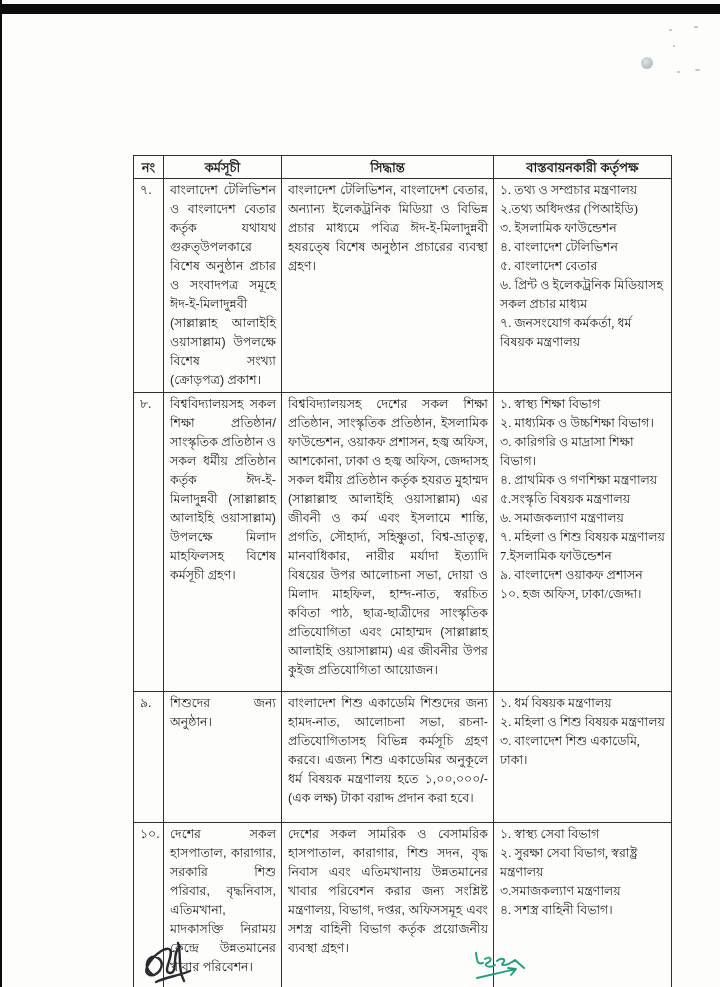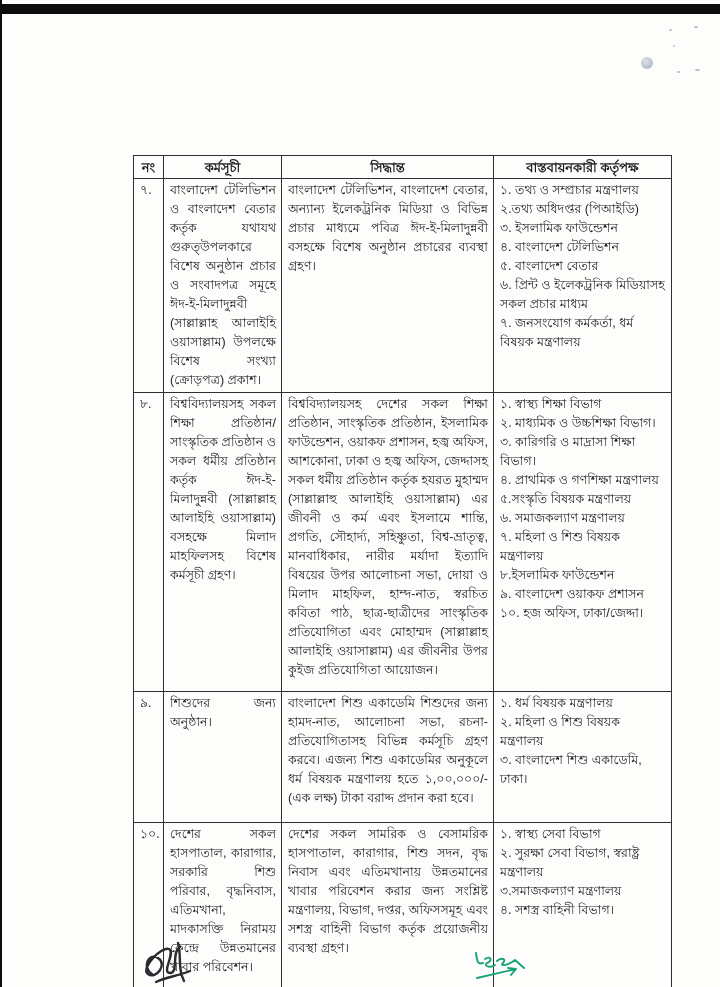--- a/index.html
+++ b/index.html
@@ -34,21 +34,21 @@
     vertical-align:top;
     padding:2px 5px 2px 6px;
     overflow:hidden;
   }
   table.doc th{
     font-weight:bold;text-align:center;vertical-align:middle;
     height:20px;padding:1px 2px;font-size:13px;
   }
   td.serial{padding-left:7px;text-align:left;}
   td.program,td.decision{text-align:justify;}
-  td.authorities{white-space:pre-line;}
+  td.authorities{white-space:pre-line;font-family:Liberation Serif, serif;}
   tr.h7  td{height:172px;}
   tr.h8  td{height:294px;}
   tr.h9  td{height:126px;}
   tr.h10 td{height:169px;}
 
   .sig{position:absolute;}
   .sig-left{left:138px;top:938px;}
   .sig-green{left:464px;top:948px;}
 </style>
 </head>
@@ -75,41 +75,41 @@
     <tbody>
         <tr>
       <th>নং</th>
       <th>কর্মসূচী</th>
       <th>সিদ্ধান্ত</th>
       <th>বাস্তবায়নকারী কর্তৃপক্ষ</th>
     </tr>
     <tr class="h7">
       <td class="serial">৭.</td>
       <td class="program">বাংলাদেশ টেলিভিশন ও বাংলাদেশ বেতার কর্তৃক যথাযথ গুরুত্উপলকারে বিশেষ অনুষ্ঠান প্রচার ও সংবাদপত্র সমূহে ঈদ-ই-মিলাদুন্নবী (সাল্লাল্লাহ আলাইহি ওয়াসাল্লাম) উপলক্ষে বিশেষ সংখ্যা (ক্রোড়পত্র) প্রকাশ।</td>
-      <td class="decision">বাংলাদেশ টেলিভিশন, বাংলাদেশ বেতার, অন্যান্য ইলেকট্রনিক মিডিয়া ও বিভিন্ন প্রচার মাধ্যমে পবিত্র ঈদ-ই-মিলাদুন্নবী বসহক্ষে বিশেষ অনুষ্ঠান প্রচারের ব্যবস্থা গ্রহণ।</td>
+      <td class="decision">বাংলাদেশ টেলিভিশন, বাংলাদেশ বেতার, অন্যান্য ইলেকট্রনিক মিডিয়া ও বিভিন্ন প্রচার মাধ্যমে পবিত্র ঈদ-ই-মিলাদুন্নবী হযরত্ষে বিশেষ অনুষ্ঠান প্রচারের ব্যবস্থা গ্রহণ।</td>
       <td class="authorities">১. তথ্য ও সম্প্রচার মন্ত্রণালয়
 ২.তথ্য অধিদপ্তর (পিআইডি)
 ৩. ইসলামিক ফাউন্ডেশন
 ৪. বাংলাদেশ টেলিভিশন
 ৫. বাংলাদেশ বেতার
 ৬. প্রিন্ট ও ইলেকট্রনিক মিডিয়াসহ সকল প্রচার মাধ্যম
 ৭. জনসংযোগ কর্মকর্তা, ধর্ম বিষয়ক মন্ত্রণালয়</td>
     </tr>
     <tr class="h8">
       <td class="serial">৮.</td>
-      <td class="program">বিশ্ববিদ্যালয়সহ সকল শিক্ষা প্রতিষ্ঠান/সাংস্কৃতিক প্রতিষ্ঠান ও সকল ধর্মীয় প্রতিষ্ঠান কর্তৃক ঈদ-ই-মিলাদুন্নবী (সাল্লাল্লাহ আলাইহি ওয়াসাল্লাম) বসহক্ষে মিলাদ মাহফিলসহ বিশেষ কর্মসূচী গ্রহণ।</td>
+      <td class="program">বিশ্ববিদ্যালয়সহ সকল শিক্ষা প্রতিষ্ঠান/সাংস্কৃতিক প্রতিষ্ঠান ও সকল ধর্মীয় প্রতিষ্ঠান কর্তৃক ঈদ-ই-মিলাদুন্নবী (সাল্লাল্লাহ আলাইহি ওয়াসাল্লাম) উপলক্ষে মিলাদ মাহফিলসহ বিশেষ কর্মসূচী গ্রহণ।</td>
       <td class="decision">বিশ্ববিদ্যালয়সহ দেশের সকল শিক্ষা প্রতিষ্ঠান, সাংস্কৃতিক প্রতিষ্ঠান, ইসলামিক ফাউন্ডেশন, ওয়াকফ প্রশাসন, হজ্ব অফিস, আশকোনা, ঢাকা ও হজ্ব অফিস, জেদ্দাসহ সকল ধর্মীয় প্রতিষ্ঠান কর্তৃক হযরত মুহাম্মদ (সাল্লাল্লাহু আলাইহি ওয়াসাল্লাম) এর জীবনী ও কর্ম এবং ইসলামে শান্তি, প্রগতি, সৌহার্দ্য, সহিষ্ণুতা, বিশ্ব-ভ্রাতৃত্ব, মানবাধিকার, নারীর মর্যাদা ইত্যাদি বিষয়ের উপর আলোচনা সভা, দোয়া ও মিলাদ মাহফিল, হাম্দ-নাত, স্বরচিত কবিতা পাঠ, ছাত্র-ছাত্রীদের সাংস্কৃতিক প্রতিযোগিতা এবং মোহাম্মদ (সাল্লাল্লাহ আলাইহি ওয়াসাল্লাম) এর জীবনীর উপর কুইজ প্রতিযোগিতা আয়োজন।</td>
       <td class="authorities">১. স্বাস্থ্য শিক্ষা বিভাগ
 ২. মাধ্যমিক ও উচ্চশিক্ষা বিভাগ।
 ৩. কারিগরি ও মাদ্রাসা শিক্ষা বিভাগ।
 ৪. প্রাথমিক ও গণশিক্ষা মন্ত্রণালয়
 ৫.সংস্কৃতি বিষয়ক মন্ত্রণালয়
 ৬. সমাজকল্যাণ মন্ত্রণালয়
 ৭. মহিলা ও শিশু বিষয়ক মন্ত্রণালয়
-৮.ইসলামিক ফাউন্ডেশন
+7.ইসলামিক ফাউন্ডেশন
 ৯. বাংলাদেশ ওয়াকফ প্রশাসন
 ১০. হজ অফিস, ঢাকা/জেদ্দা।</td>
     </tr>
     <tr class="h9">
       <td class="serial">৯.</td>
       <td class="program">শিশুদের জন্য অনুষ্ঠান।</td>
       <td class="decision">বাংলাদেশ শিশু একাডেমি শিশুদের জন্য হামদ-নাত, আলোচনা সভা, রচনা-প্রতিযোগিতাসহ বিভিন্ন কর্মসূচি গ্রহণ করবে। এজন্য শিশু একাডেমির অনুকূলে ধর্ম বিষয়ক মন্ত্রণালয় হতে ১,০০,০০০/- (এক লক্ষ) টাকা বরাদ্দ প্রদান করা হবে।</td>
       <td class="authorities">১. ধর্ম বিষয়ক মন্ত্রণালয়
 ২. মহিলা ও শিশু বিষয়ক মন্ত্রণালয়
 ৩.  বাংলাদেশ শিশু একাডেমি, ঢাকা।</td>

